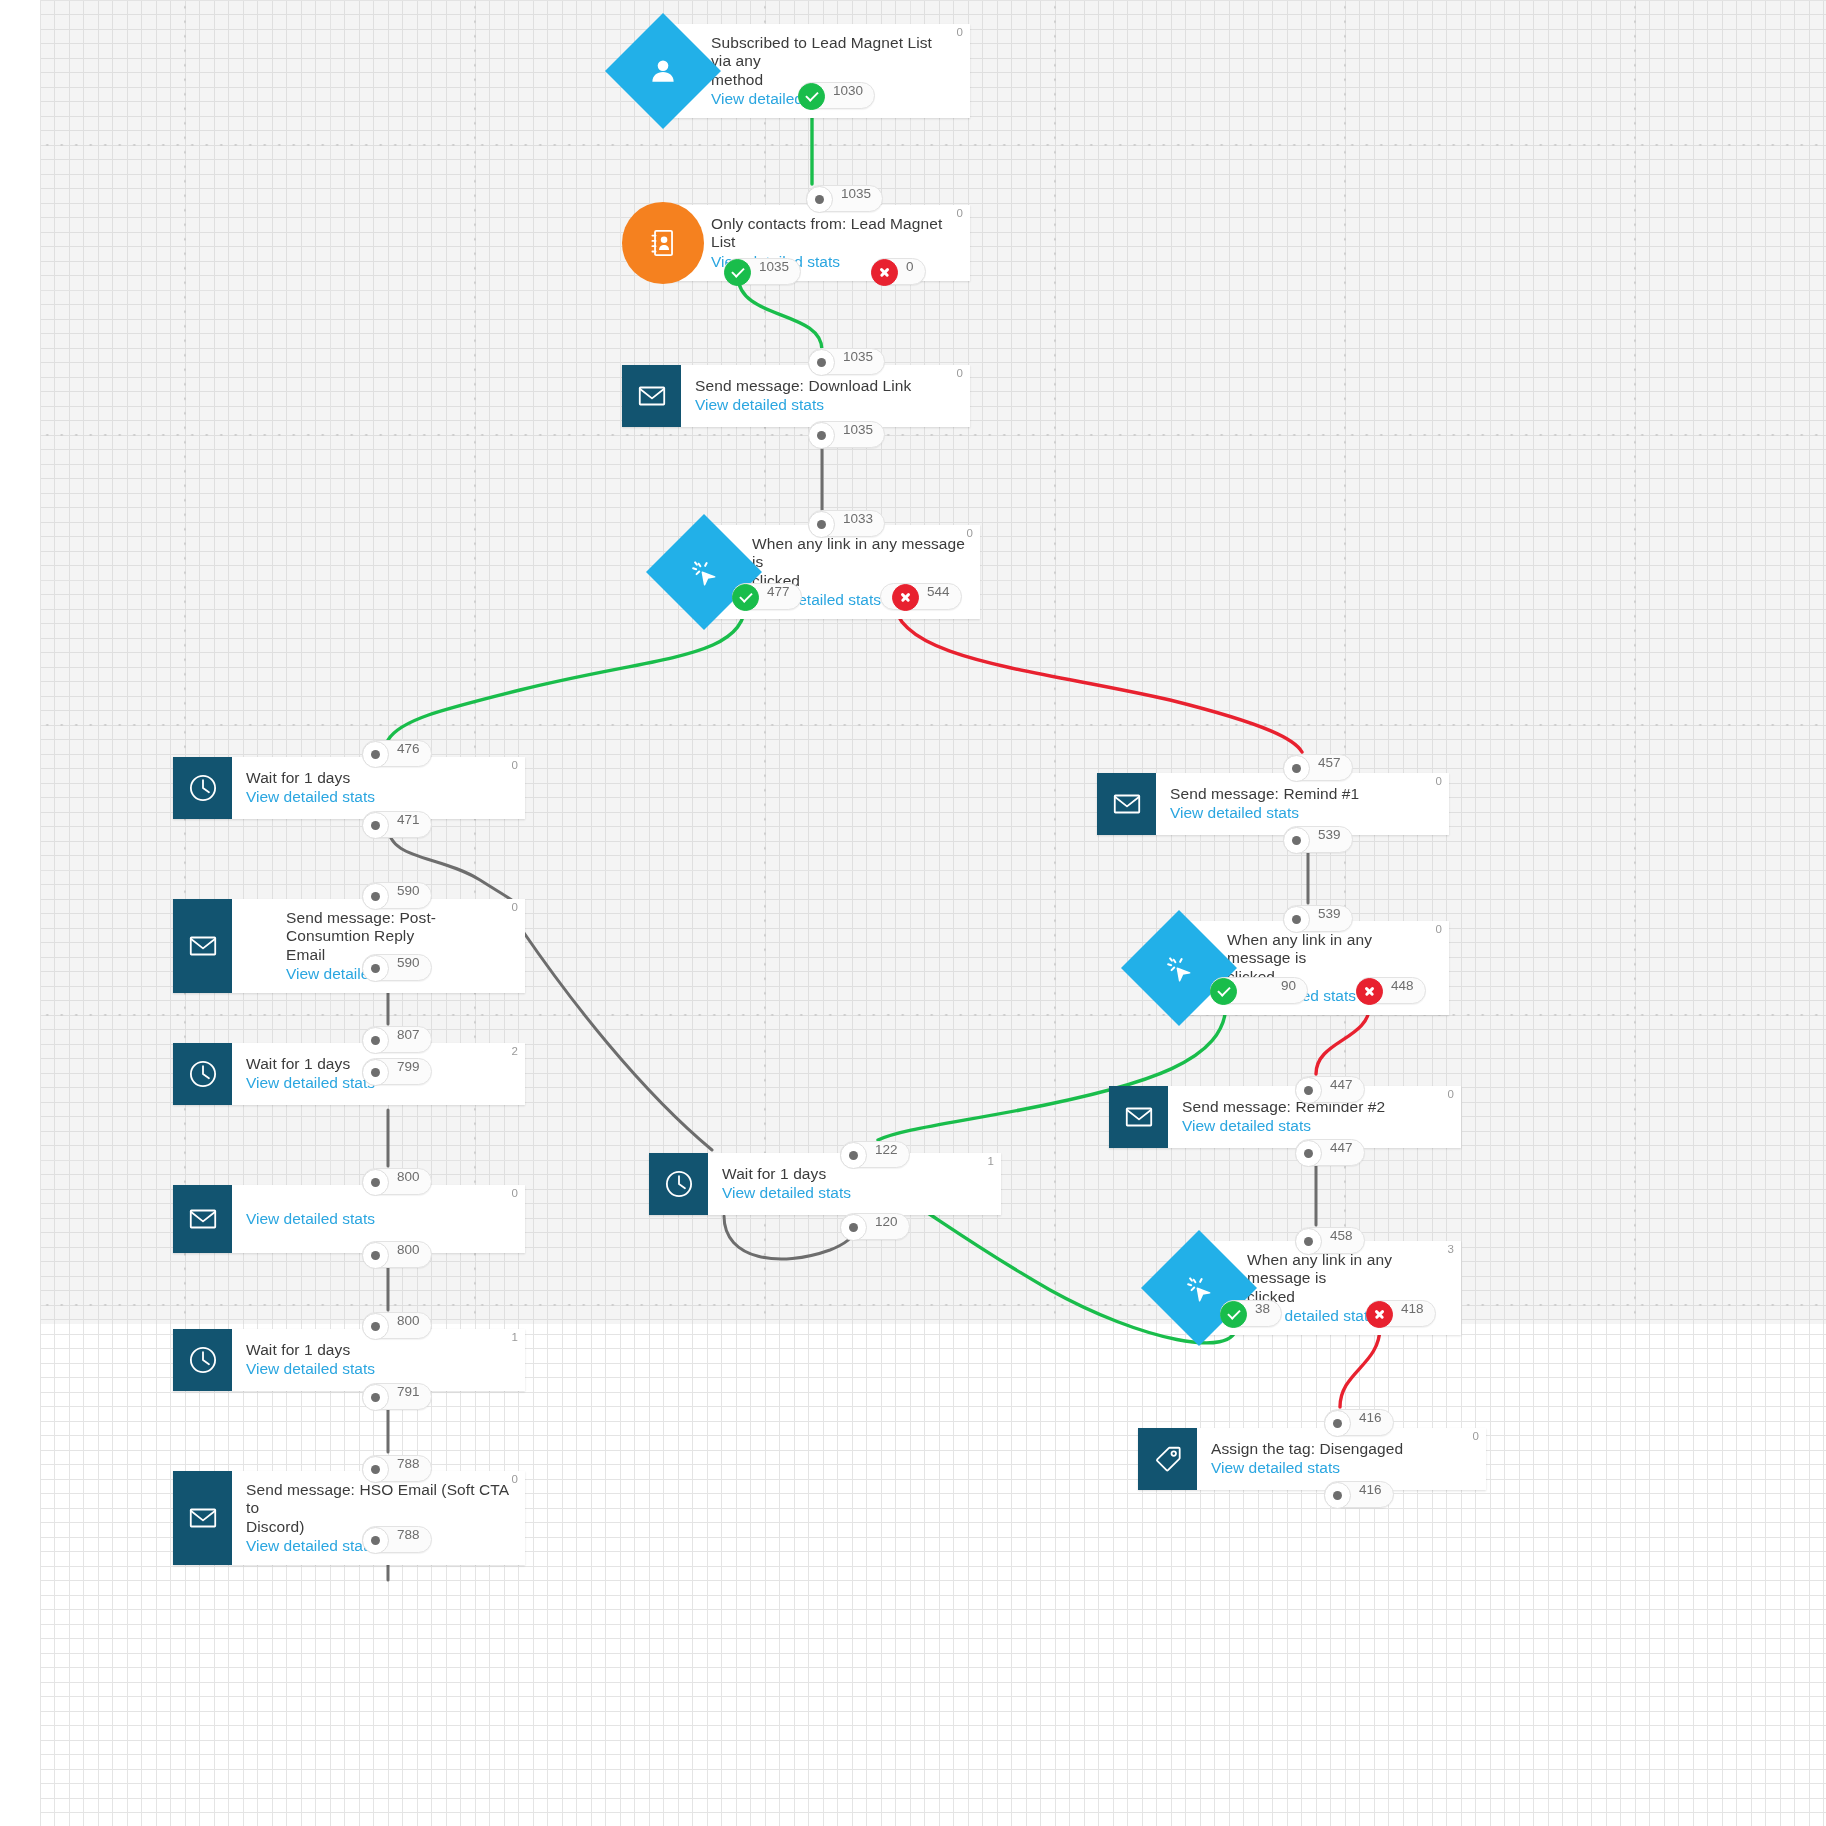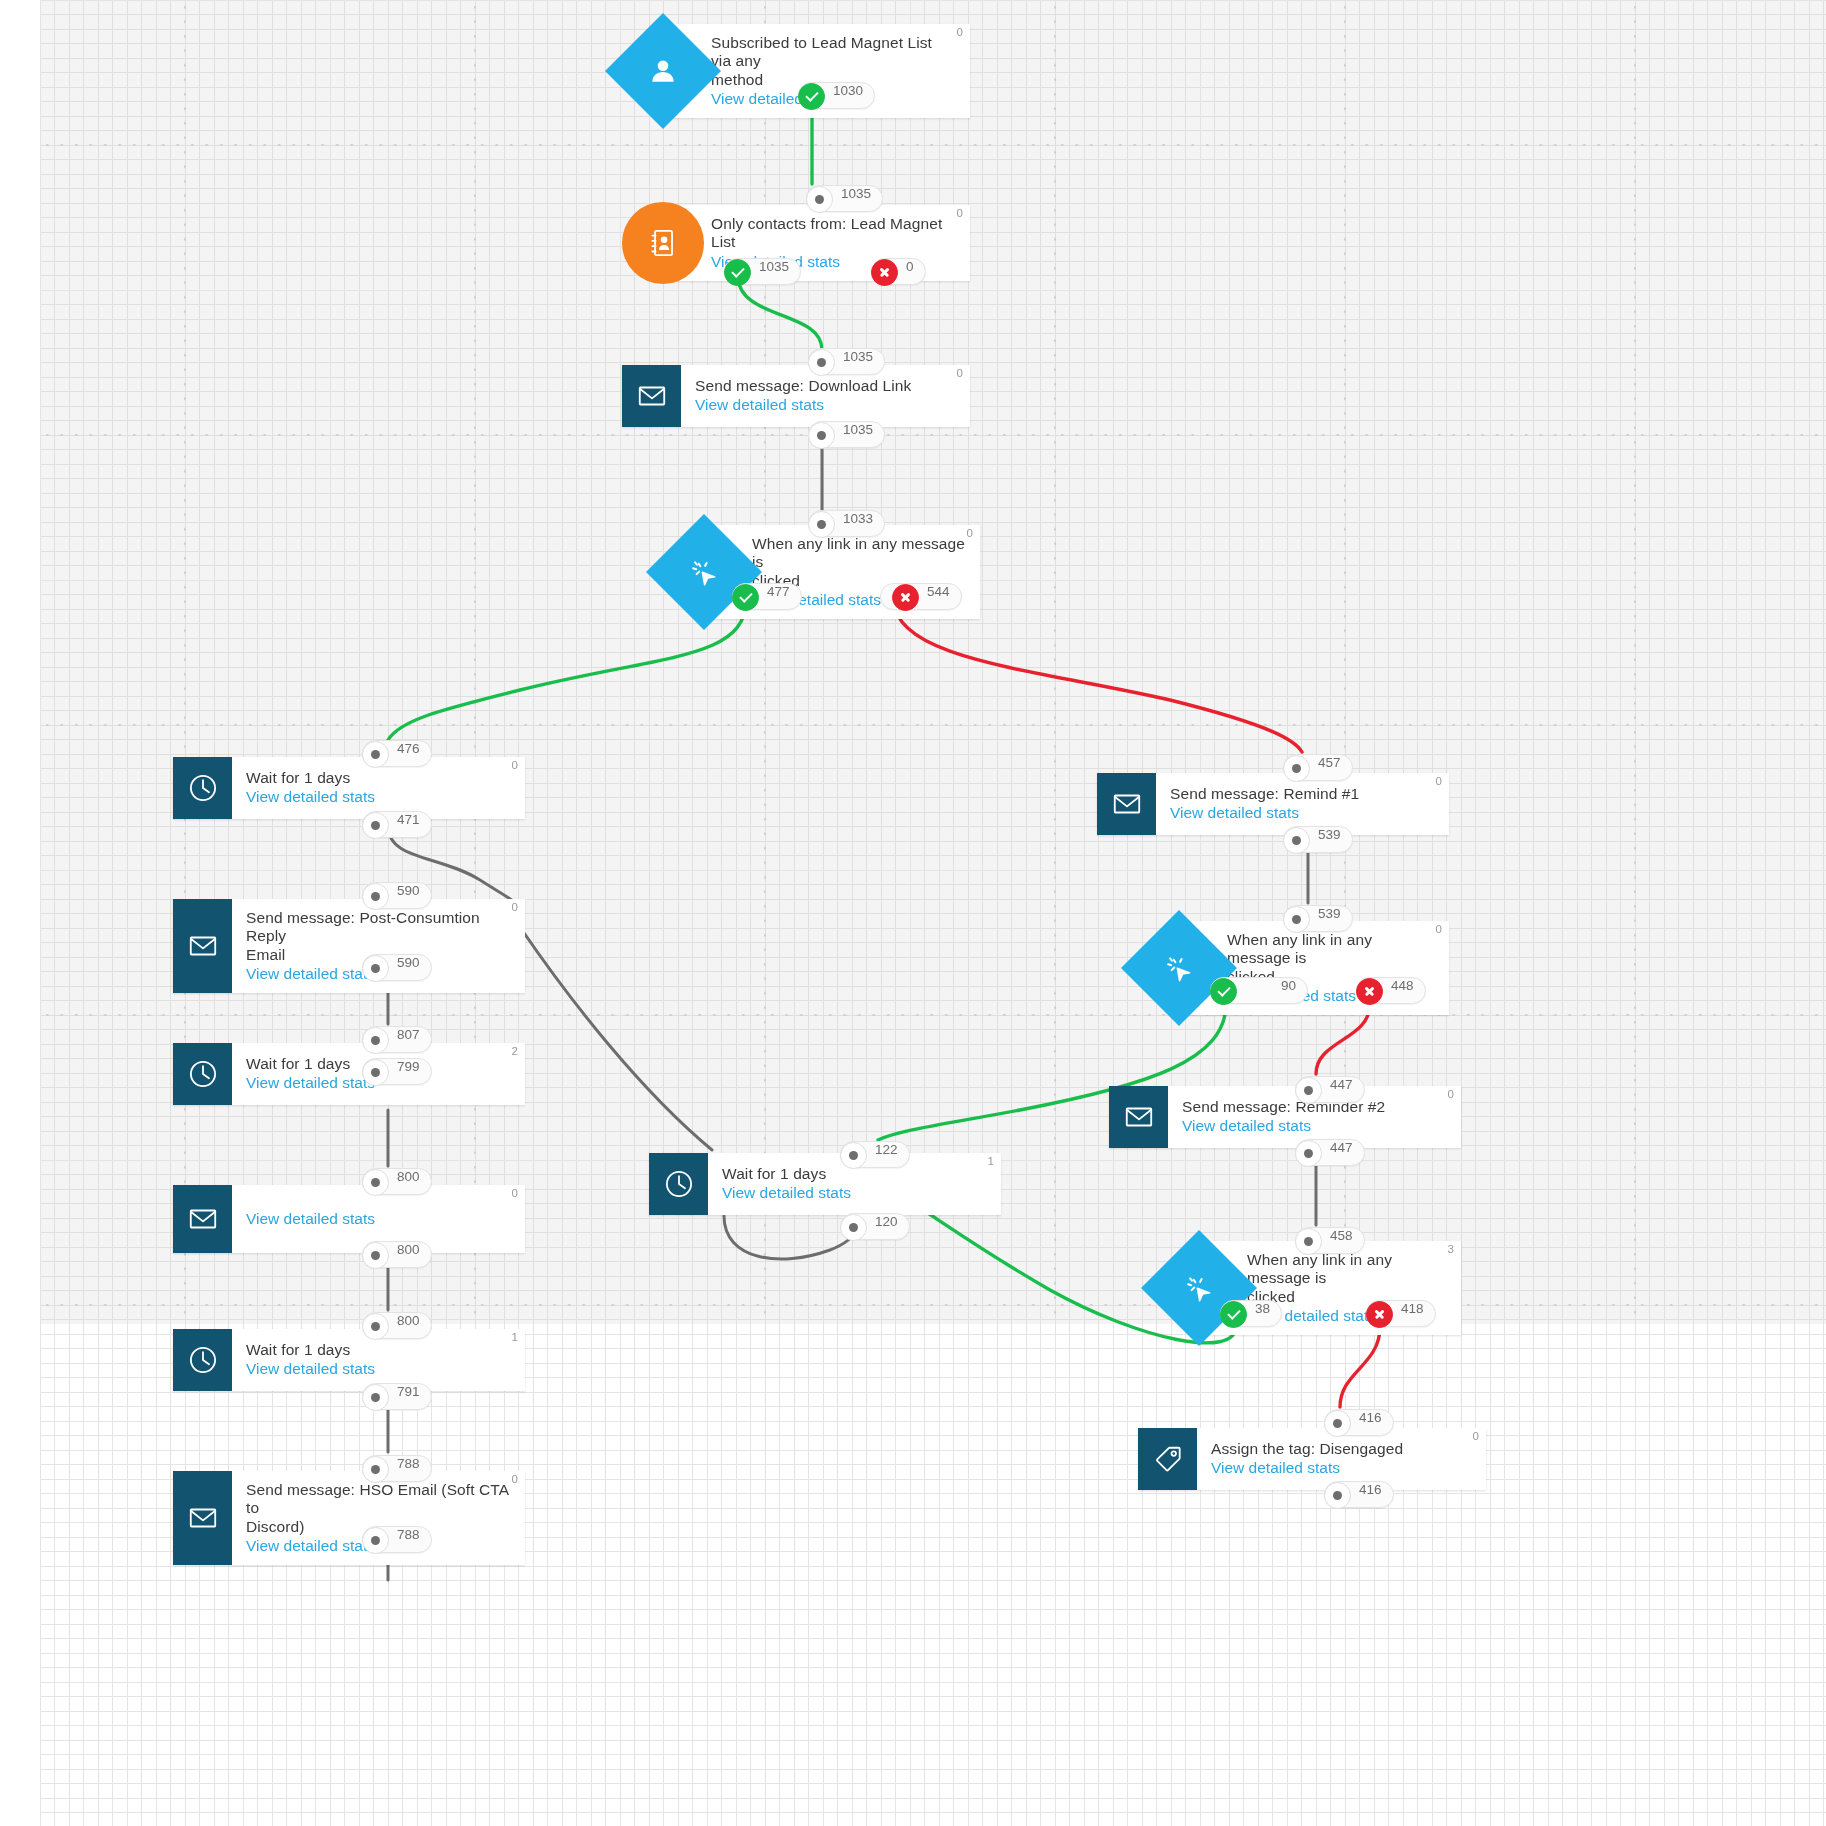--- a/index.html
+++ b/index.html
@@ -244,21 +244,21 @@
             <circle cx="16" cy="16" r="11.4"></circle>
             <path d="M16 8.6V16l5.6 4"></path>
           </svg>
         </div>
         <div class="body">
           <div class="title">Wait for 1 days</div>
           <div class="statlink">View detailed stats</div>
         </div>
         <div class="corner">0</div>
       </div>
-      <div class="node square" style="left: 133px; top: 899px; width: 352px; min-height: 68px;">
+      <div class="node square" style="left: 133px; top: 899px; width: 352px; min-height: 68px; gap: 40px;">
         <div class="iconbox">
           <svg width="34" height="34" viewBox="0 0 32 32" fill="none" stroke="#ffffff" stroke-width="1.7" stroke-linecap="round" stroke-linejoin="round">
             <rect x="4.5" y="8" width="23" height="16" rx="0.6"></rect>
             <path d="M4.5 9.2 16 18.2 27.5 9.2"></path>
           </svg>
         </div>
         <div class="body">
           <div class="title">Send message: Post-Consumtion Reply
 Email</div>
           <div class="statlink">View detailed stats</div>

